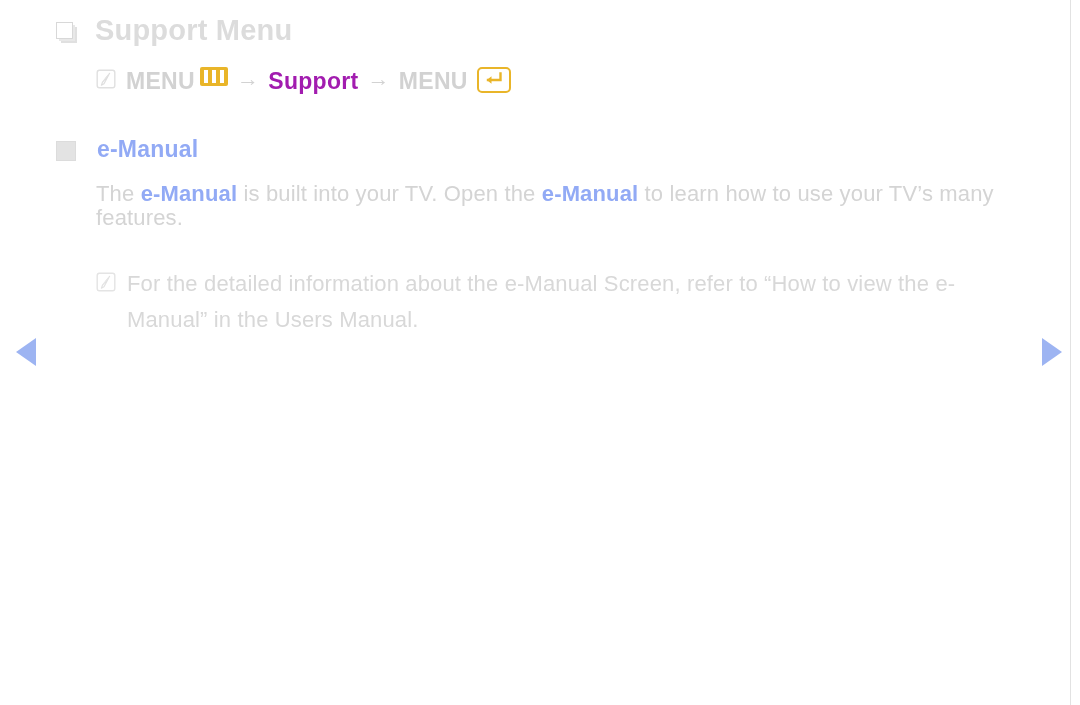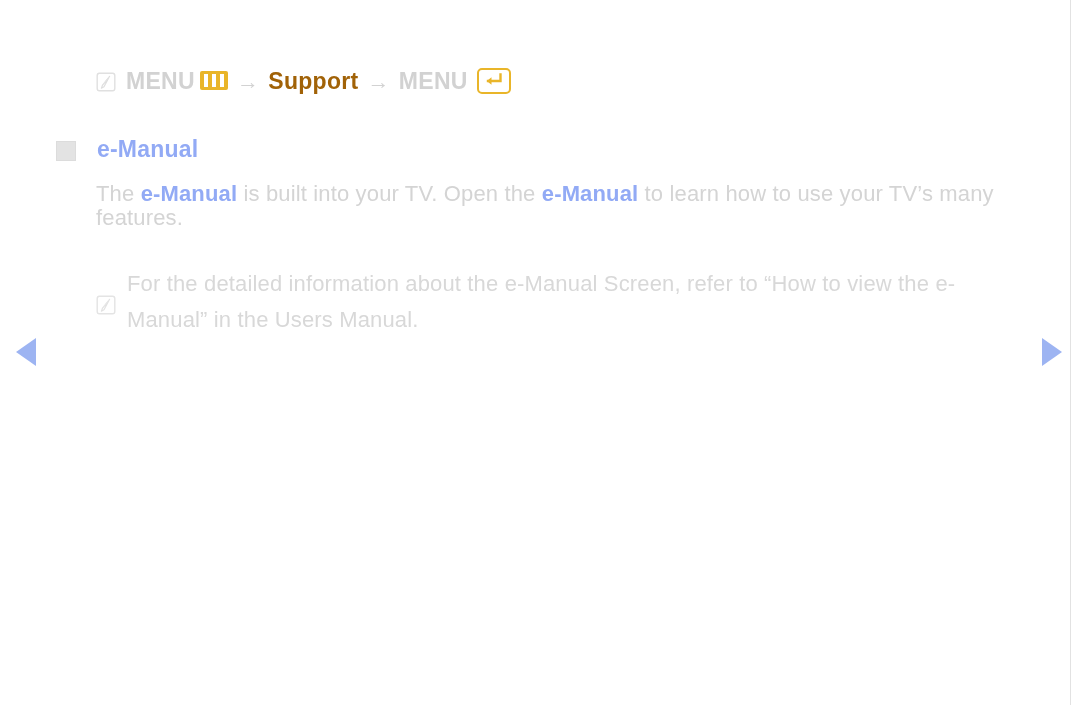--- a/index.html
+++ b/index.html
@@ -73,21 +73,20 @@
     letter-spacing: 0.2px;
     line-height: 1;
   }
 
   
   .menupath-row {
     position: absolute;
     left: 96px;
     top: 68px;
     display: flex;
-    align-items: center;
     font-size: 23px;
     font-weight: bold;
     color: #d2d2d2;
     letter-spacing: 0.3px;
     white-space: nowrap;
   }
   .note-icon {
     position: relative;
     width: 20px;
     height: 20px;
@@ -99,21 +98,21 @@
 
   .menupath-row .word { margin: 0; }
   .menupath-row .sep {
     color: #d2d2d2;
     font-weight: normal;
     font-size: 22px;
     margin: 0 9px;
     line-height: 1;
   }
   .menupath-row .highlight {
-    color: #a16207;
+    color: #a21caf;
   }
 
   
   .menu-key-icon {
     display: inline-block;
     width: 28px;
     height: 19px;
     background: #e9b529;
     border-radius: 2px;
     margin-left: 5px;
@@ -193,21 +192,21 @@
     font-weight: bold;
   }
 
   
   .note-row {
     position: absolute;
     left: 96px;
     top: 266px;
     width: 930px;
     display: flex;
-    align-items: center;
+    align-items: flex-start;
   }
   .note-row .note-icon {
     margin-top: 6px;
     margin-right: 11px;
   }
   .note-text {
     font-size: 22px;
     color: #d8d8d8;
     line-height: 36px;
     letter-spacing: 0.15px;
@@ -235,20 +234,28 @@
     border-left: 20px solid #9db4f2;
   }
 </style>
 </head>
 <body>
 
 <div class="page">
 
   <div class="right-hairline"></div>
 
+  <div class="title-row">
+    <span class="doc-stack-icon">
+      <span class="sheet-back2"></span>
+      <span class="sheet-back1"></span>
+      <span class="sheet-front"></span>
+    </span>
+    <span class="page-title">Support Menu</span>
+  </div>
 
   <div class="menupath-row">
     <span class="note-icon">
       <svg width="20" height="20" viewBox="0 0 20 20">
         <rect x="1.2" y="1.2" width="17.6" height="17.6" rx="2.2" fill="#ffffff" stroke="#e0e0e0" stroke-width="1.4"></rect>
         <path d="M13.6 4.3 L6.4 13.4 L5.4 16.1 L8.0 14.8 Z" fill="#ffffff" stroke="#dedede" stroke-width="1.2" stroke-linejoin="round"></path>
         <path d="M6.6 13.2 L12.6 5.4" stroke="#e4e4e4" stroke-width="1"></path>
       </svg>
     </span>
 

